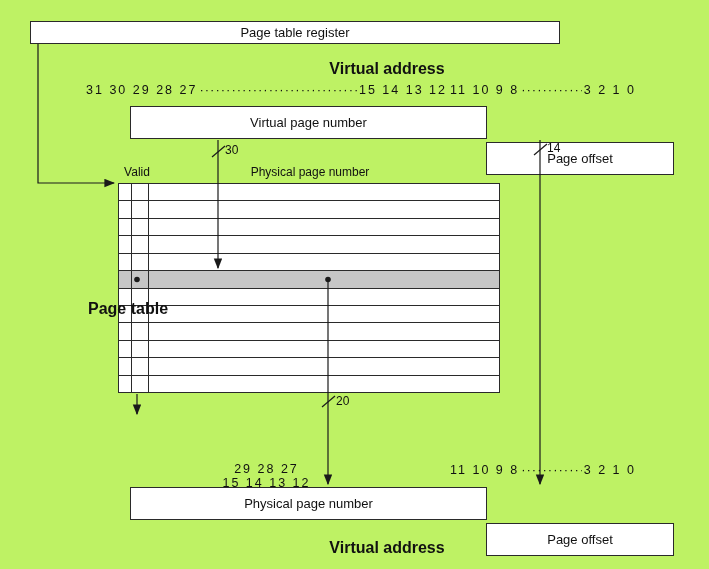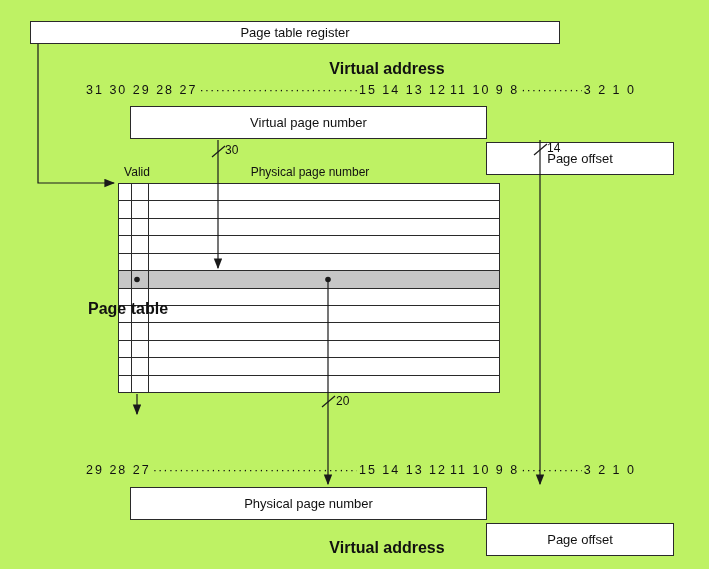--- a/index.html
+++ b/index.html
@@ -90,21 +90,21 @@
         <div class="pt-row"></div>
         <div class="pt-row"></div>
       </div>
     <div class="pt-col" style="left:12px;"></div>
     <div class="pt-col" style="left:29px;"></div>
   </div>
 
   <div class="title" style="left:40px;top:300px;padding-left:48px;">Page table</div>
 
 
-  <div class="bits" style="left:86px;top:462px;width:361px;">
+  <div class="bits" style="left:86px;top:462px;width:361px;flex-direction:column;">
     <span>29 28 27</span>
     <span class="dots">····························································</span>
     <span>15 14 13 12</span>
   </div>
   <div class="bits" style="left:450px;top:462px;width:186px;">
     <span>11 10 9 8</span>
     <span class="dots">····························································</span>
     <span>3 2 1 0</span>
   </div>
 

